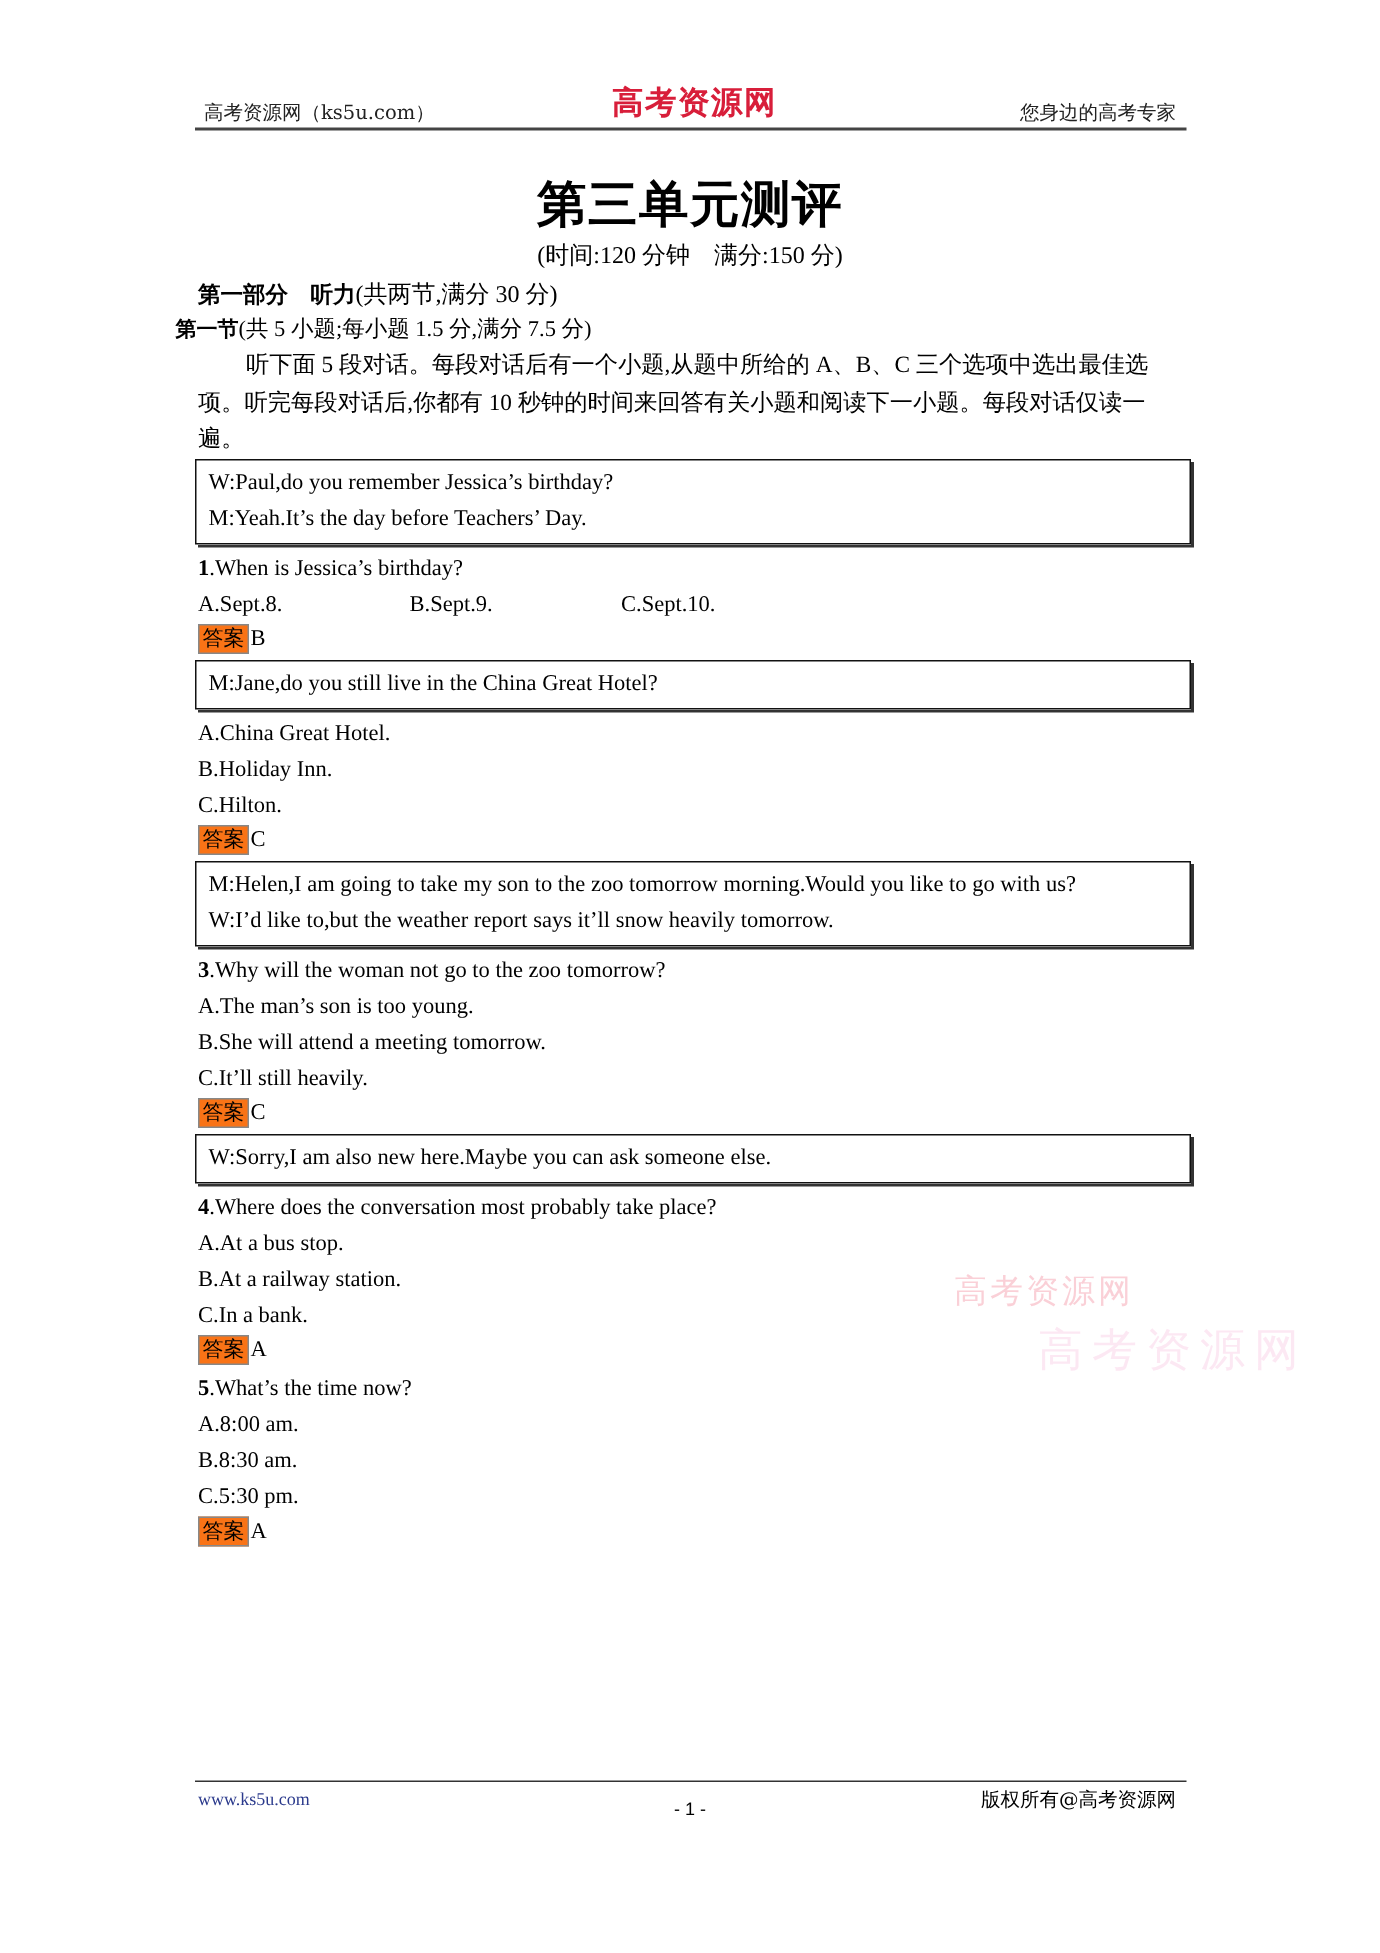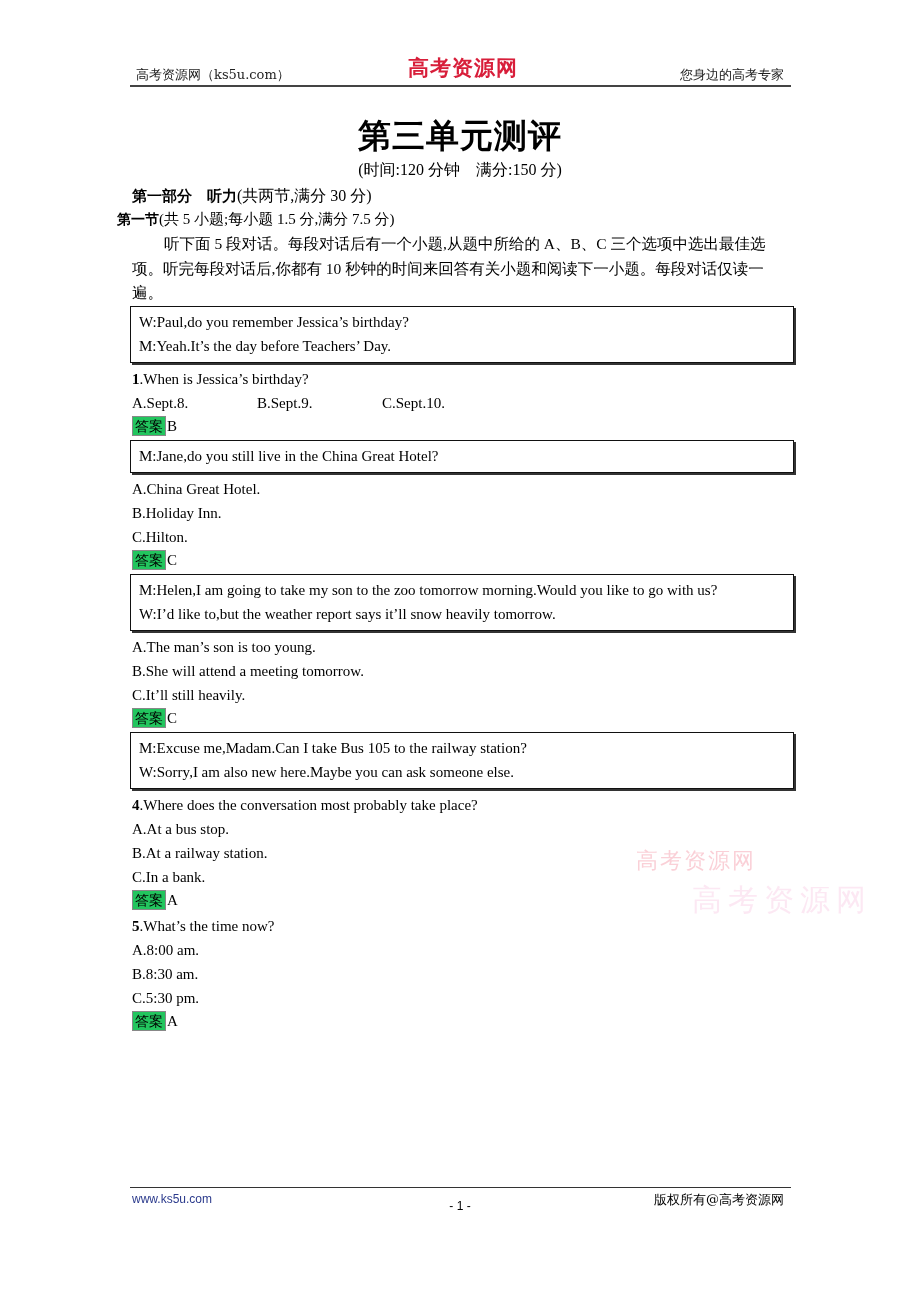--- a/index.html
+++ b/index.html
@@ -33,37 +33,37 @@
       border: 1.5px solid #111;
       box-shadow: 2px 2px 0 #333;
       padding: 3px 6px 4px 8px;
       margin: 0 0 4px 0;
       width: 664px;
       box-sizing: border-box;
     }
     .dlg .line { font-size: 15px; line-height: 24px; white-space: nowrap; }
     .q { font-size: 15px; line-height: 24px; padding-left: 2px; white-space: nowrap; }
     .q b { font-weight: bold; }
-    .opts-row { display: flex; font-size: 15px; line-height: 24px; padding-left: 2px; }
+    .opts-row { display: flex; font-size: 15px; line-height: 24px; padding-left: 2px; gap: 16px; }
     .opts-row span { width: 125px; }
     .opt { font-size: 15px; line-height: 24px; padding-left: 2px; }
     .ans { font-size: 15px; line-height: 22px; padding-left: 2px; margin-bottom: 3px; display: flex; align-items: center; }
     .ans-badge {
-      display: inline-block; background: #22c55e; border: 1px solid #888;
+      display: inline-block; background: #f97316; border: 1px solid #888;
       font-family: "DejaVu Sans", sans-serif; font-size: 14px; line-height: 18px;
       padding: 0 2px; margin-right: 1px;
     }
 
     
     .wm1 { position: absolute; left: 636px; top: 846px; font-size: 22px; color: rgba(240,120,140,0.35); letter-spacing: 2px; font-family: "DejaVu Serif", serif; }
     .wm2 { position: absolute; left: 692px; top: 880px; font-size: 30px; color: rgba(240,150,200,0.22); letter-spacing: 6px; font-family: "DejaVu Serif", serif; }
 
     
     .ftr-rule { position: absolute; left: 130px; top: 1187px; width: 661px; height: 1px; background: #333; }
-    .ftr-left { position: absolute; left: 132px; top: 1192px; font-size: 12px; color: #2b3a8c; font-family: Liberation Sans, sans-serif; }
+    .ftr-left { position: absolute; left: 132px; top: 1192px; font-size: 12px; color: #2b3a8c; font-family: Liberation Serif, serif; }
     .ftr-center { position: absolute; left: 0; width: 920px; top: 1199px; text-align: center; font-size: 12px; font-family: "Liberation Sans", sans-serif; }
     .ftr-right { position: absolute; right: 136px; top: 1191px; font-size: 13px; color: #000000; font-family: "DejaVu Serif", serif; }
   </style>
 </head>
 <body>
 
 <div class="page">
 
   <div class="hdr">
     <span class="hdr-left">高考资源网（ks5u.com）</span>
@@ -109,30 +109,30 @@
     <div class="opt">C.Hilton.</div>
     <div class="ans">
       <span class="ans-badge">答案</span>
         <span>C</span>
     </div>
 
     <div class="dlg">
       <div class="line">M:Helen,I am going to take my son to the zoo tomorrow morning.Would you like to go with us?</div>
       <div class="line">W:I’d like to,but the weather report says it’ll snow heavily tomorrow.</div>
     </div>
+    <div class="q"><b>3</b><span>.Why will the woman not go to the zoo tomorrow?</span></div>
     <div class="opt">A.The man’s son is too young.</div>
     <div class="opt">B.She will attend a meeting tomorrow.</div>
     <div class="opt">C.It’ll still heavily.</div>
     <div class="ans">
       <span class="ans-badge">答案</span>
         <span>C</span>
     </div>
 
     <div class="dlg">
-      <div class="line">M:Excuse me,Madam.Can I take Bus 105 to the railway station?</div>
       <div class="line">W:Sorry,I am also new here.Maybe you can ask someone else.</div>
     </div>
     <div class="q"><b>4</b><span>.Where does the conversation most probably take place?</span></div>
     <div class="opt">A.At a bus stop.</div>
     <div class="opt">B.At a railway station.</div>
     <div class="opt">C.In a bank.</div>
     <div class="ans">
       <span class="ans-badge">答案</span>
         <span>A</span>
     </div>

